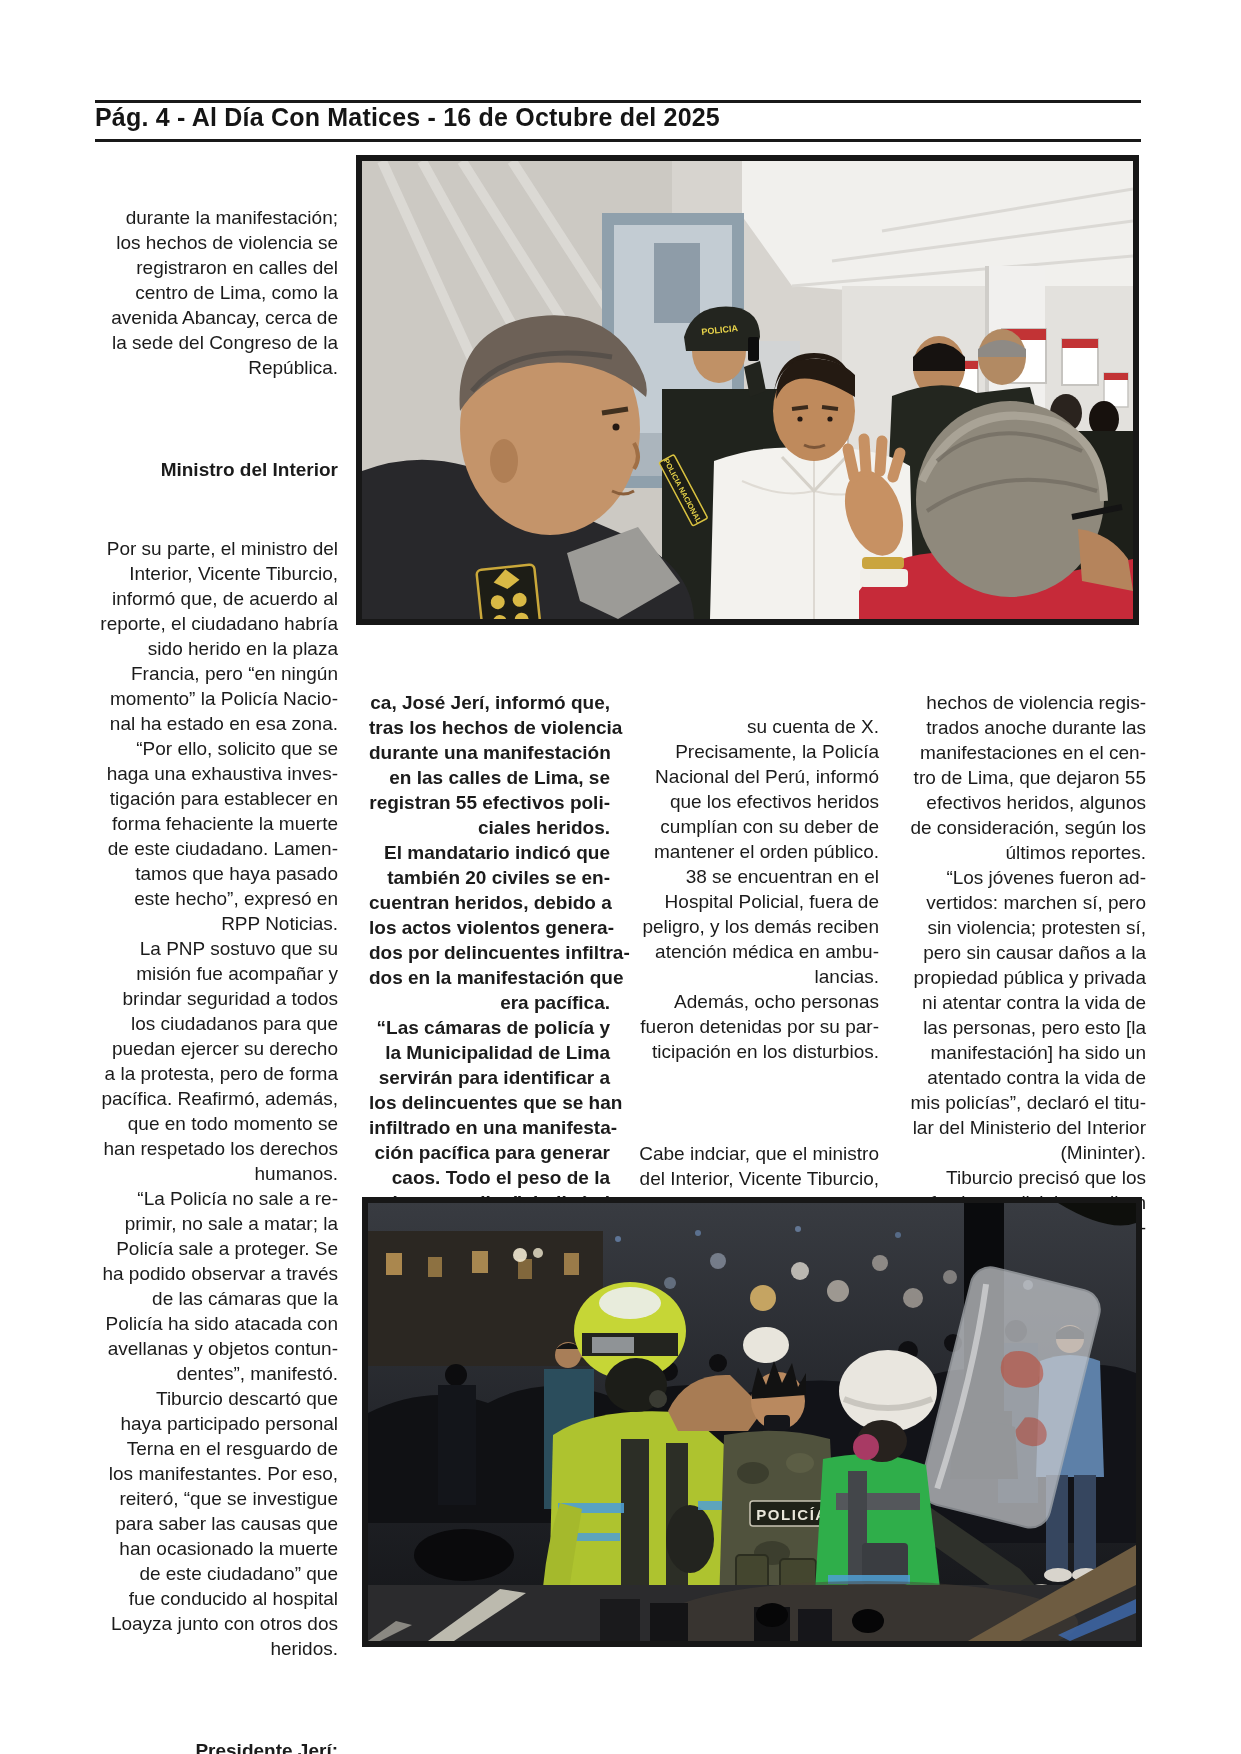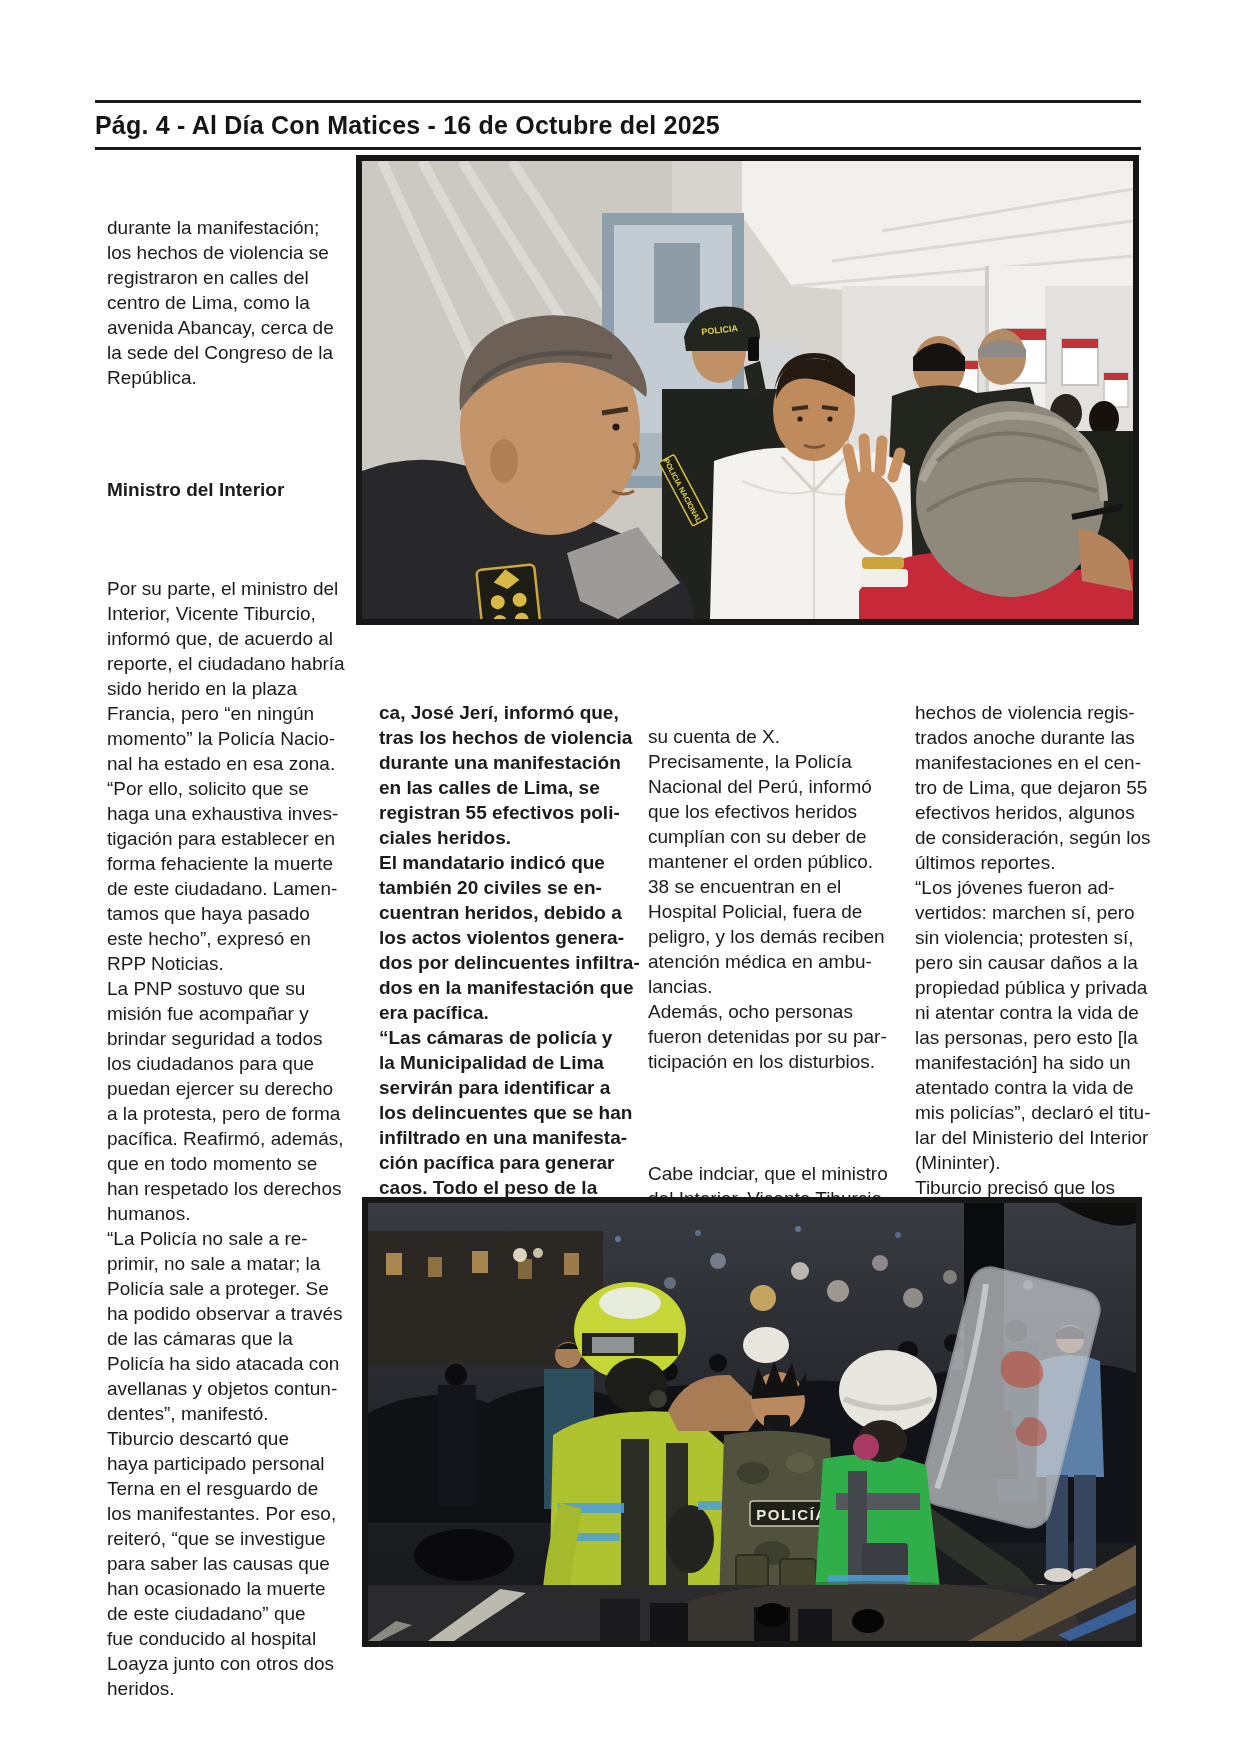--- a/index.html
+++ b/index.html
@@ -5,33 +5,33 @@
 <style>
   html,body{margin:0;padding:0;background:#e8e8e8;}
   .page{
     position:relative;width:1241px;height:1754px;background:#ffffff;
     font-family:"Liberation Sans",sans-serif;color:#1b1b1b;overflow:hidden;
     margin:0 auto;
   }
   .header{
     position:absolute;left:95px;top:100px;width:1046px;
     border-top:3px solid #191919;border-bottom:3px solid #191919;
-    padding:8px 0 7px 0;
+    padding:0 0 7px 0;
   }
   .header .title{
     font-size:25px;font-weight:bold;margin:0;letter-spacing:0.2px;color:#151515;
   }
   .col{
     position:absolute;font-size:19px;line-height:25px;white-space:pre;
   }
   .col1{left:95px;top:153px;width:245px;}
   .col2{left:367px;top:638px;width:245px;font-weight:bold;}
   .col3{left:636px;top:662px;width:245px;}
   .col4{left:903px;top:638px;width:245px;}
-  .para{margin:12px;}
+  .para{margin:2px;text-align:right;}
   .gap-after{margin-bottom:25px;}
   .subhead{font-weight:bold;}
   .photo{
     position:absolute;box-sizing:border-box;border:6px solid #171717;
     background:#666;overflow:hidden;
   }
   .photo-top{left:356px;top:155px;width:783px;height:470px;}
   .photo-bottom{left:362px;top:1197px;width:780px;height:450px;}
   .photo svg{display:block;width:100%;height:100%;}
 </style>

